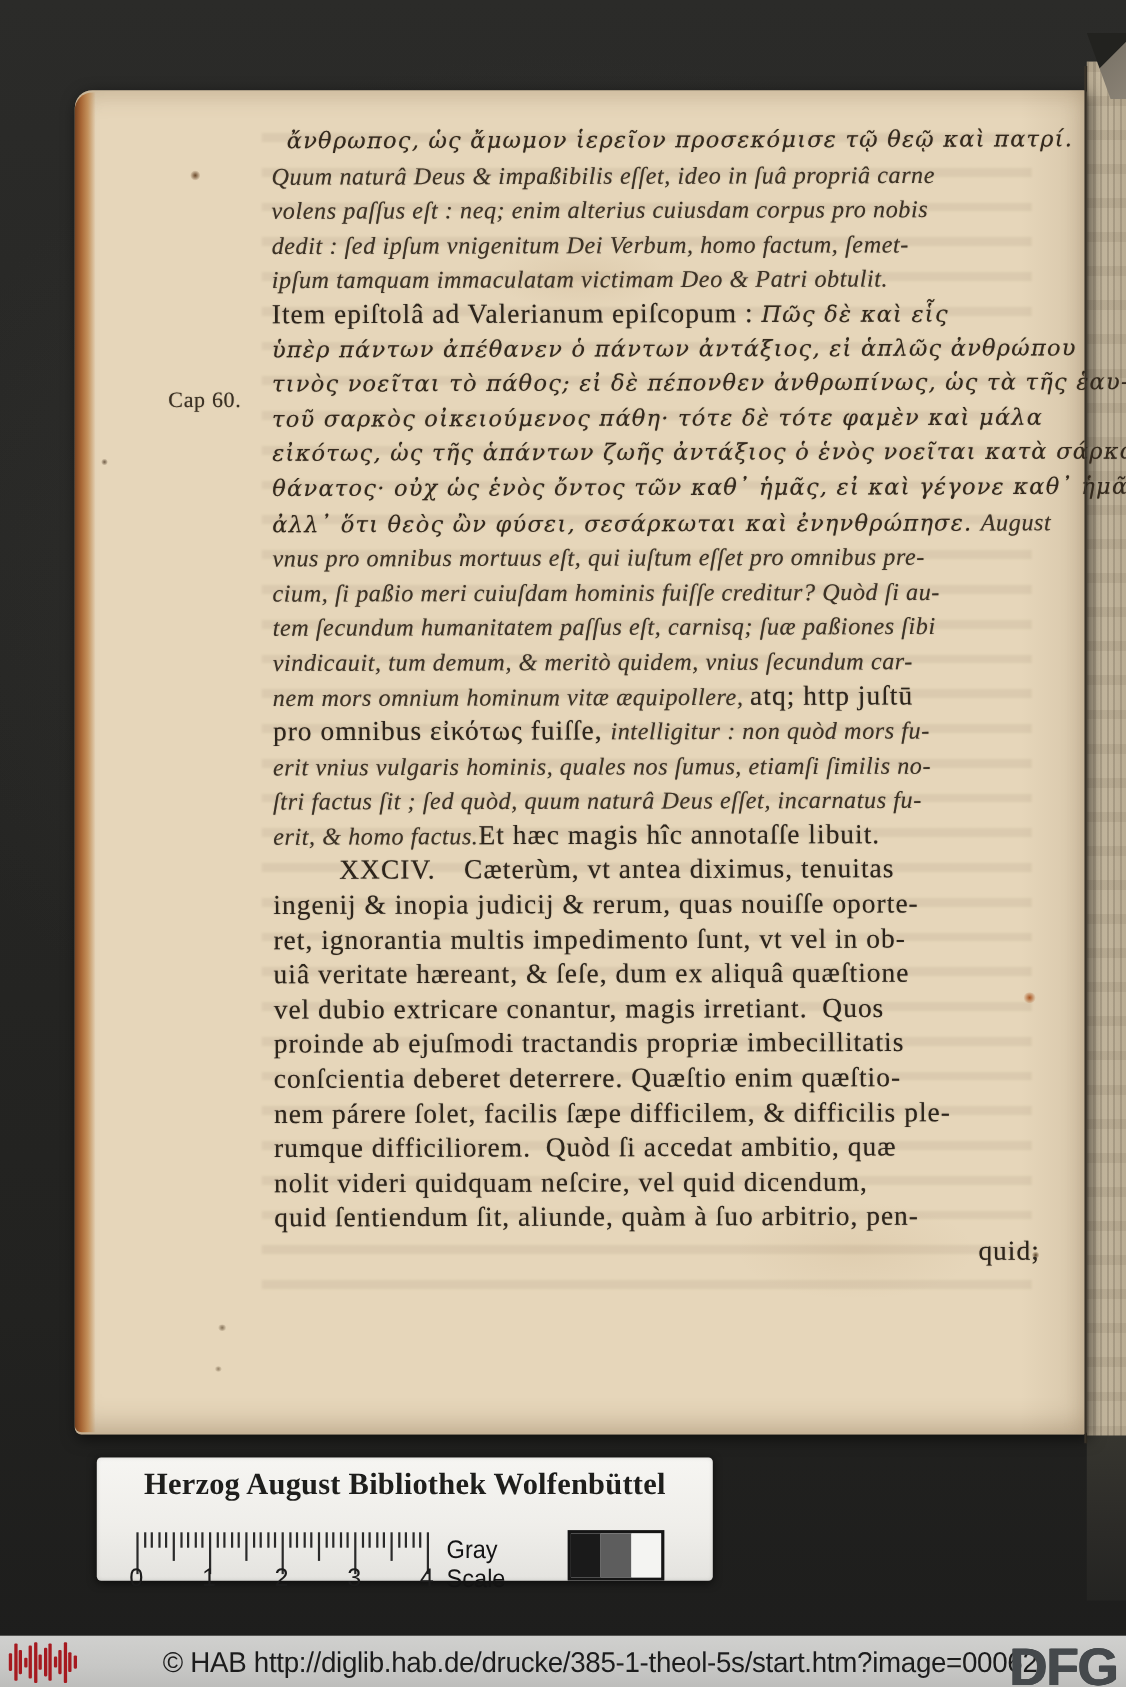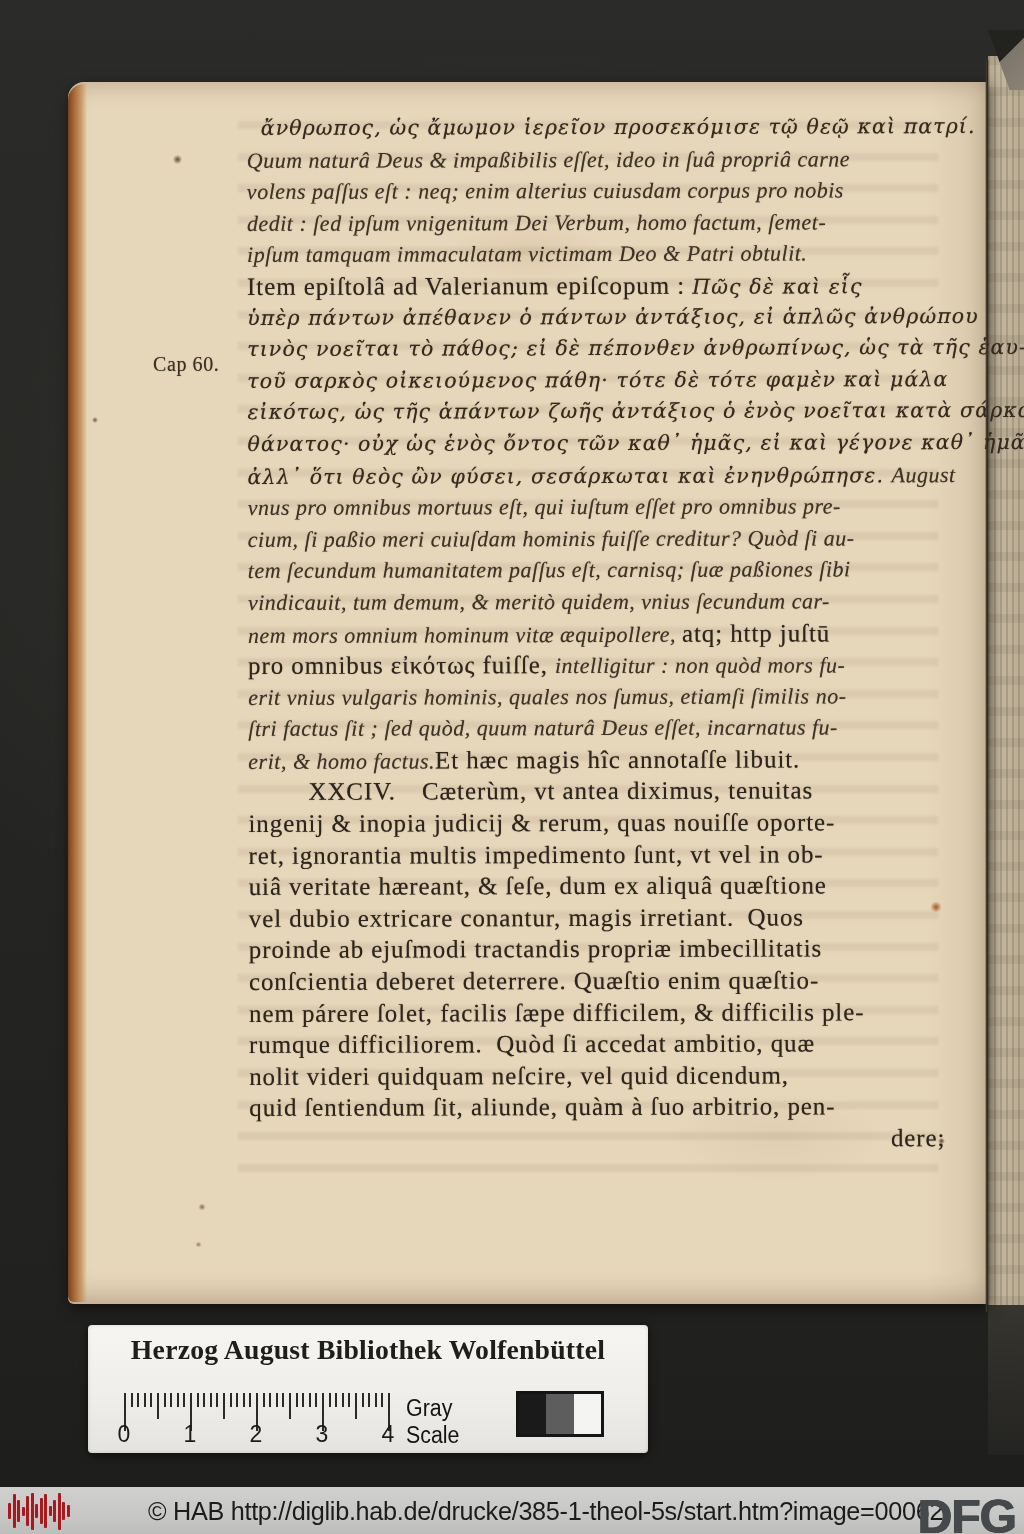--- a/index.html
+++ b/index.html
@@ -97,21 +97,21 @@
     font-size:25px;letter-spacing:0.9px;color:#2d251c;
     text-shadow:0 0 1px rgba(45,37,26,0.55);
   }
   .margin-note{
     position:absolute;left:85px;top:271px;
     font-family:"Liberation Serif", serif;font-size:20px;letter-spacing:0.6px;
     color:#3a3023;text-shadow:0 0 1px rgba(55,45,30,0.5);
   }
   
   .ruler-label{
-    position:absolute;left:88px;top:1325px;width:560px;height:128px;
+    position:absolute;left:88px;top:1325px;width:560px;height:112px;
     border-radius:4px;
     background:linear-gradient(180deg,#f6f5f2 0%, #efeeea 55%, #e4e3df 100%);
     box-shadow:0 2px 8px rgba(0,0,0,0.6), inset 0 0 4px rgba(0,0,0,0.12);
   }
   .ruler-title{
     position:absolute;left:0;top:9px;width:100%;text-align:center;
     font-family:"Liberation Serif", serif;font-weight:bold;font-size:28px;
     color:#1e1e1c;letter-spacing:0.2px;transform:scaleX(0.99);
   }
   .ruler-ticks{position:absolute;left:0;top:0;width:100%;height:100%;}
@@ -203,21 +203,21 @@
       <div class="text-line"><span class="seg-roman">ingenij &amp; inopia judicij &amp; rerum, quas nouiſſe oporte-</span></div>
       <div class="text-line"><span class="seg-roman">ret, ignorantia multis impedimento ſunt, vt vel in ob-</span></div>
       <div class="text-line"><span class="seg-roman">uiâ veritate hæreant, &amp; ſeſe, dum ex aliquâ quæſtione</span></div>
       <div class="text-line"><span class="seg-roman">vel dubio extricare conantur, magis irretiant. Quos</span></div>
       <div class="text-line"><span class="seg-roman">proinde ab ejuſmodi tractandis propriæ imbecillitatis</span></div>
       <div class="text-line"><span class="seg-roman">conſcientia deberet deterrere. Quæſtio enim quæſtio-</span></div>
       <div class="text-line"><span class="seg-roman">nem párere ſolet, facilis ſæpe difficilem, &amp; difficilis ple-</span></div>
       <div class="text-line"><span class="seg-roman">rumque difficiliorem. Quòd ſi accedat ambitio, quæ</span></div>
       <div class="text-line"><span class="seg-roman">nolit videri quidquam neſcire, vel quid dicendum,</span></div>
       <div class="text-line"><span class="seg-roman">quid ſentiendum ſit, aliunde, quàm à ſuo arbitrio, pen-</span></div>
-      <div class="text-line align-right"><span class="seg-roman">dere;</span></div>
+      <div class="text-line align-right"><span class="seg-roman">quid;</span></div>
     </div>
 </div>
 
 <div class="fold-line"></div>
 
 <div class="ruler-label">
   <div class="ruler-title">Herzog August Bibliothek Wolfenbüttel</div>
   <div class="ruler-ticks" id="ruler-ticks">
       <div class="tick" style="left: 36px; height: 38px;"></div>
       <div class="tick" style="left: 42.6px; height: 14px;"></div>

